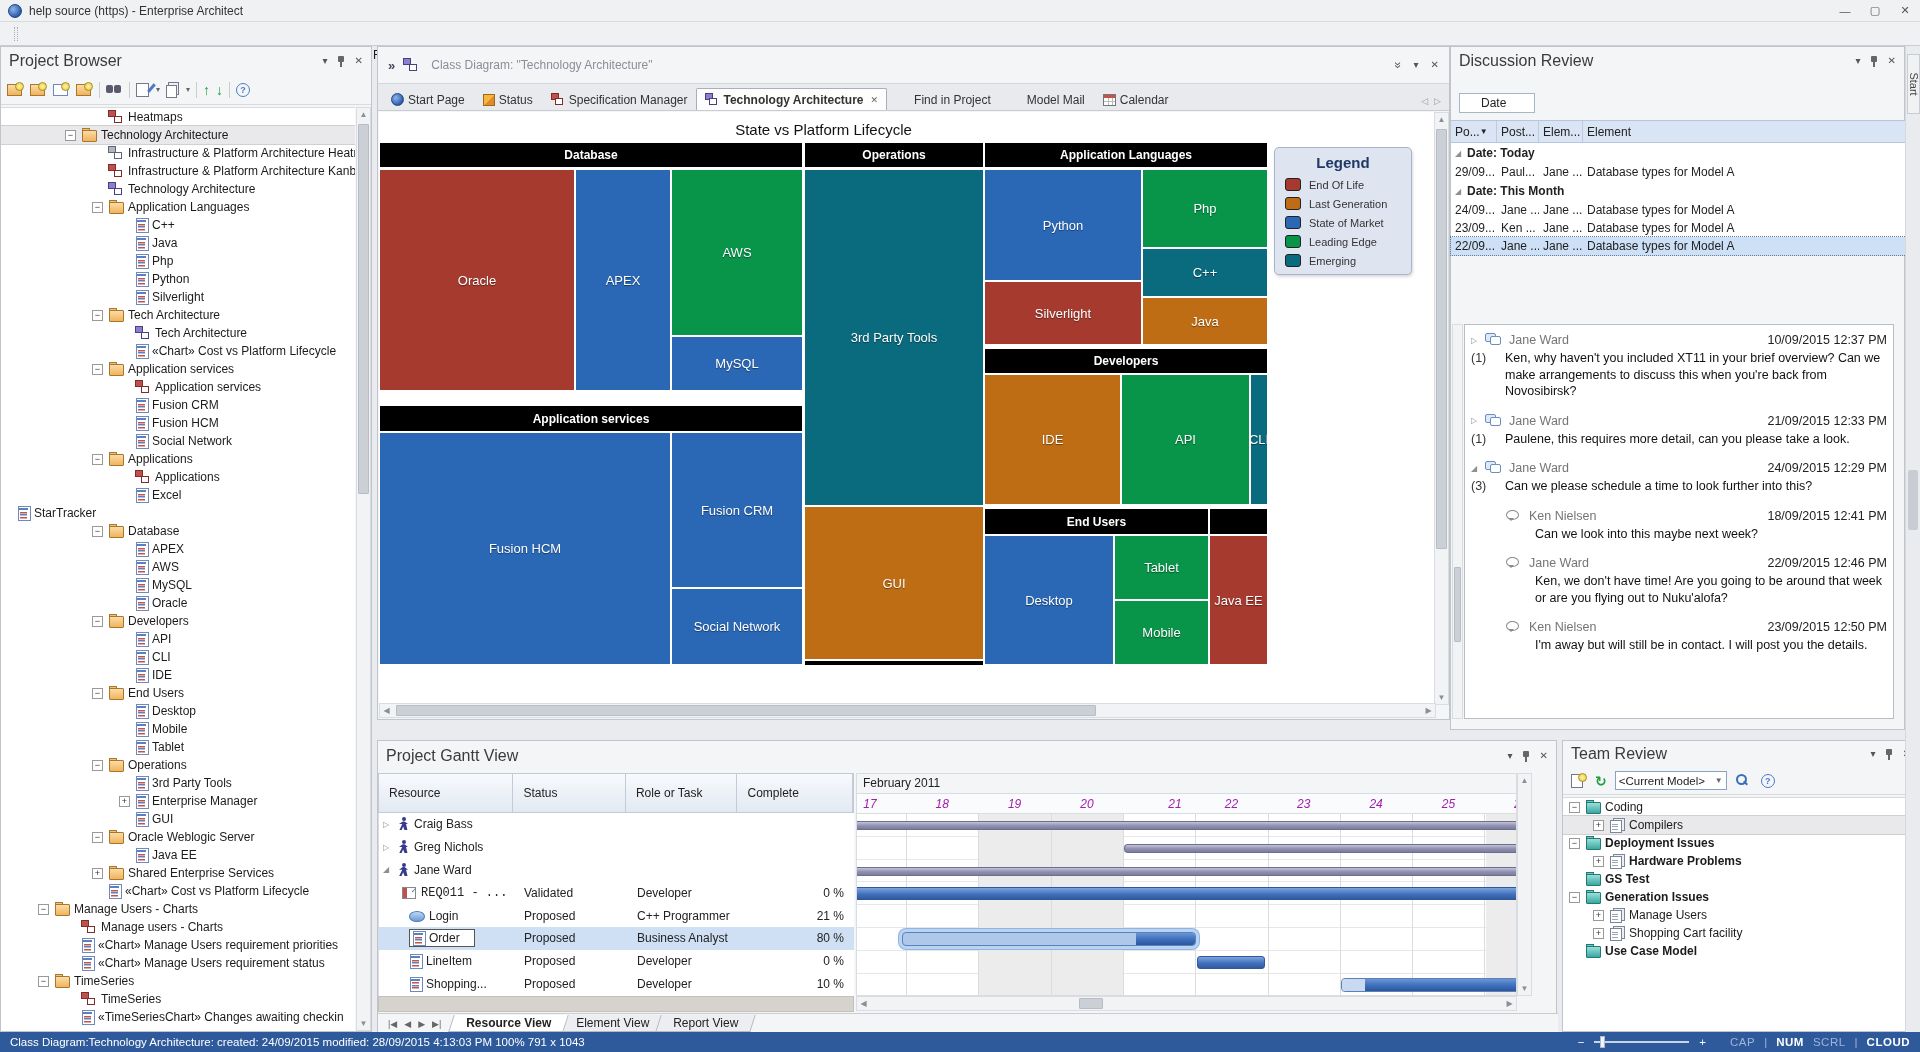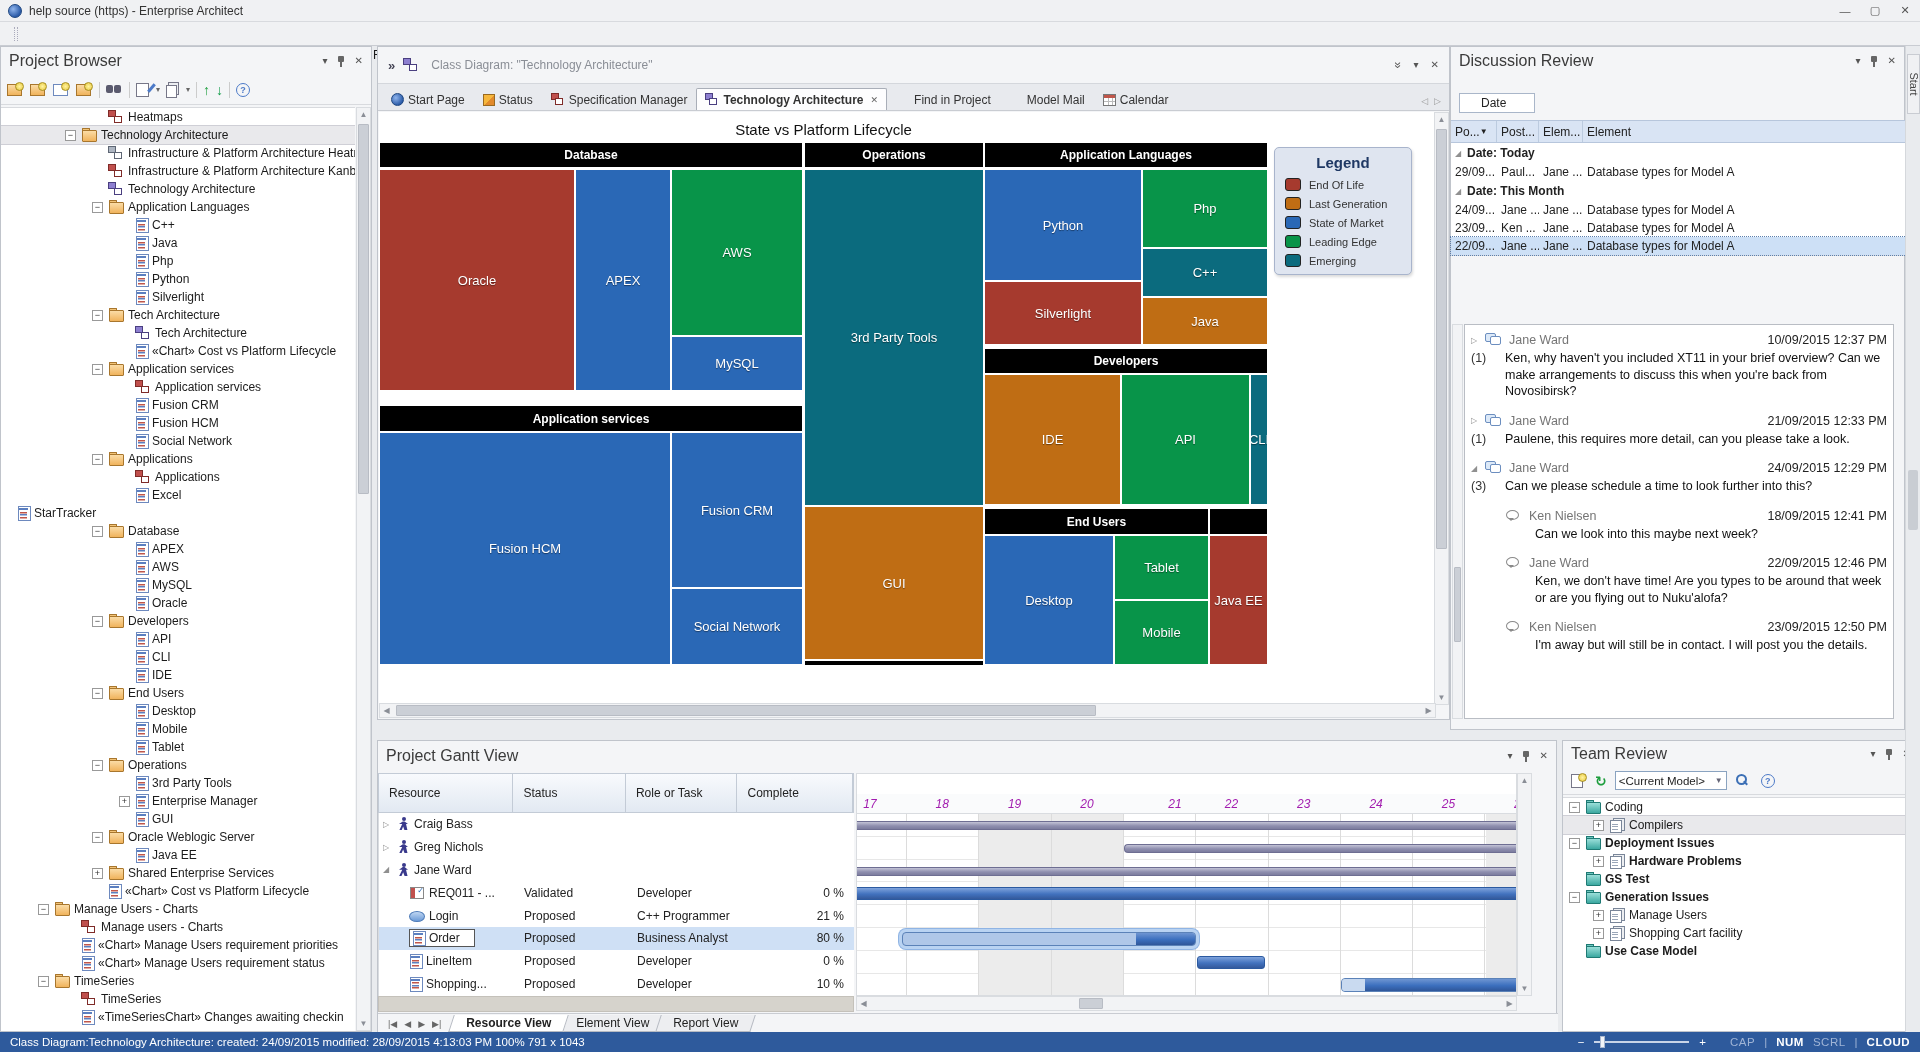--- a/index.html
+++ b/index.html
@@ -841,21 +841,21 @@
           <span class="txt">Can we look into this maybe next week?</span>
         </div>
       </div>
       <div class="msg reply">
         <div class="msg-head">
           <span class="tic ic-bubble"></span>
           <span class="name">Jane Ward</span>
           <span class="date">22/09/2015 12:46 PM</span>
         </div>
         <div class="msg-body">
-          <span class="txt">Ken, we don't have time! Are you types to be around that week or are you flying out to Nuku'alofa?</span>
+          <span class="txt">Ken, we don't have time! Are you going to be around that week or are you flying out to Nuku'alofa?</span>
         </div>
       </div>
       <div class="msg reply">
         <div class="msg-head">
           <span class="tic ic-bubble"></span>
           <span class="name">Ken Nielsen</span>
           <span class="date">23/09/2015 12:50 PM</span>
         </div>
         <div class="msg-body">
           <span class="txt">I'm away but will still be in contact. I will post you the details.</span>
@@ -904,21 +904,21 @@
         <div class="gc gc0" style="padding-left: 4px;">
           <span class="tri">◢</span>
           <span class="tic ic-person"></span>
           <span>Jane Ward</span>
         </div>
         <div class="gc gc1"></div>
         <div class="gc gc2"></div>
         <div class="gc gc3"></div>
       </div>
       <div class="grow">
-        <div class="gc gc0" style="padding-left: 30px;">
+        <div class="gc gc0" style="padding-left: 22px; font-family: Liberation Mono, monospace;">
           <span class="tic ic-req"></span>
           <span>REQ011 - ...</span>
         </div>
         <div class="gc gc1">Validated</div>
         <div class="gc gc2">Developer</div>
         <div class="gc gc3">0 %</div>
       </div>
       <div class="grow">
         <div class="gc gc0" style="padding-left: 30px;">
           <span class="tic ic-usecase"></span>
@@ -952,20 +952,21 @@
         <div class="gc gc0" style="padding-left: 30px;">
           <span class="tic ic-doc"></span>
           <span>Shopping...</span>
         </div>
         <div class="gc gc1">Proposed</div>
         <div class="gc gc2">Developer</div>
         <div class="gc gc3">10 %</div>
       </div>
     </div>
   <div id="gchart">
+    <div id="gmonth">February 2011</div>
     <div id="gdays">
         <span class="gday" style="left: 13px;">17</span>
         <span class="gday" style="left: 85.3px;">18</span>
         <span class="gday" style="left: 157.6px;">19</span>
         <span class="gday" style="left: 229.9px;">20</span>
         <span class="gday" style="left: 318px;">21</span>
         <span class="gday" style="left: 374.5px;">22</span>
         <span class="gday" style="left: 446.8px;">23</span>
         <span class="gday" style="left: 519.1px;">24</span>
         <span class="gday" style="left: 591.4px;">25</span>

